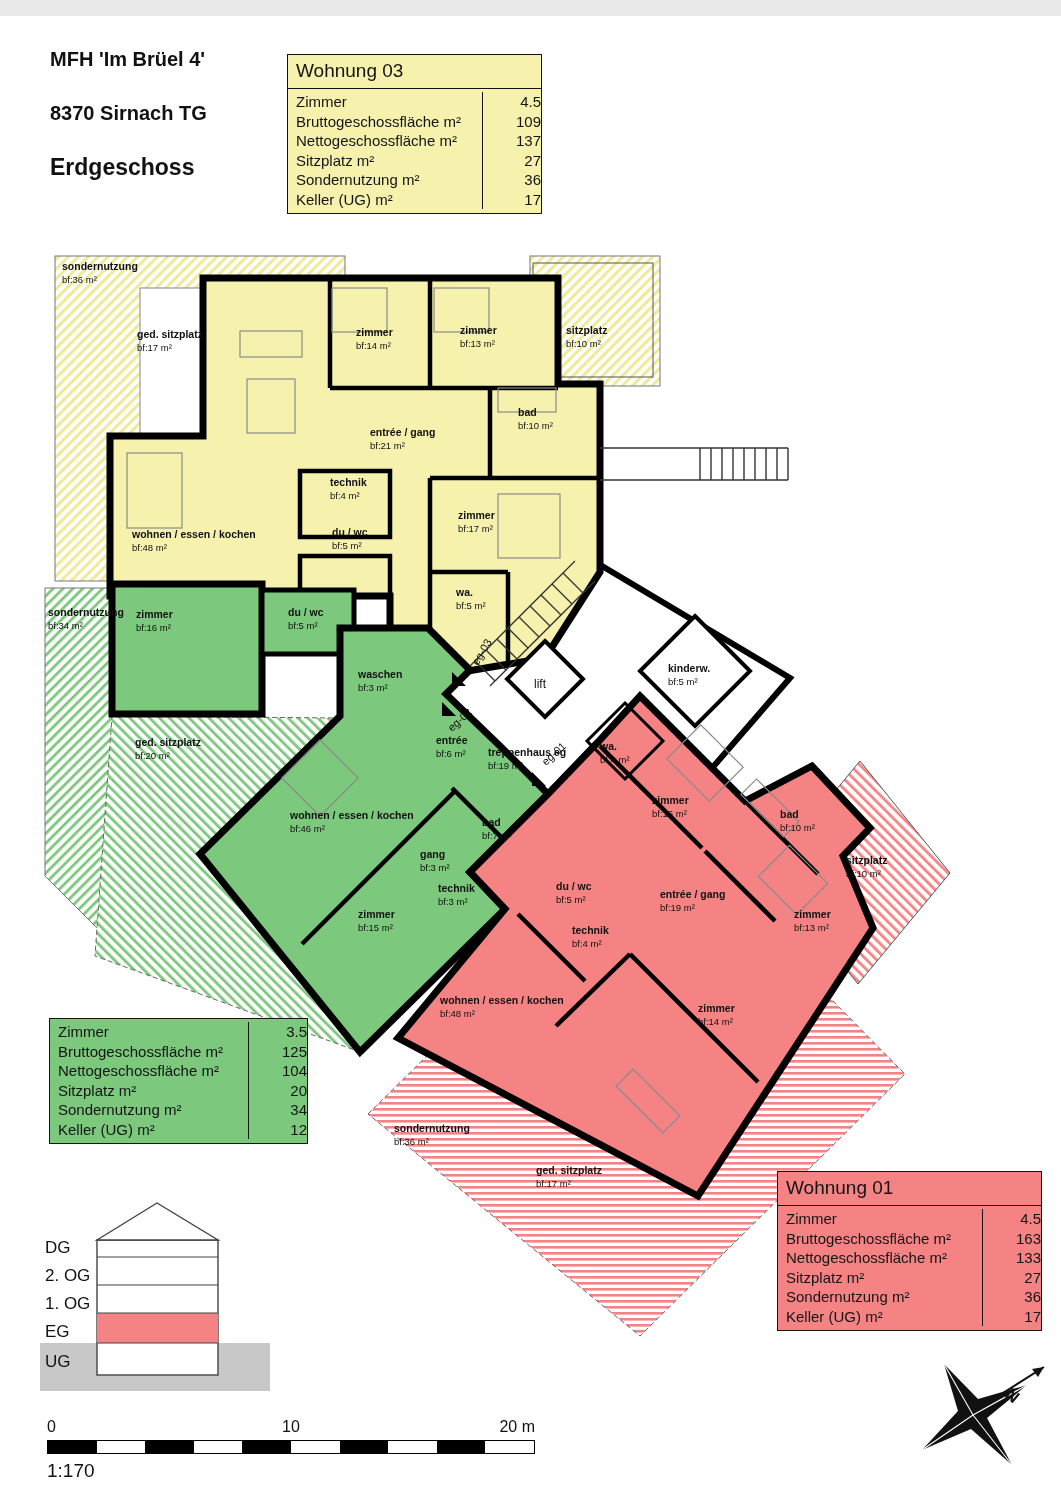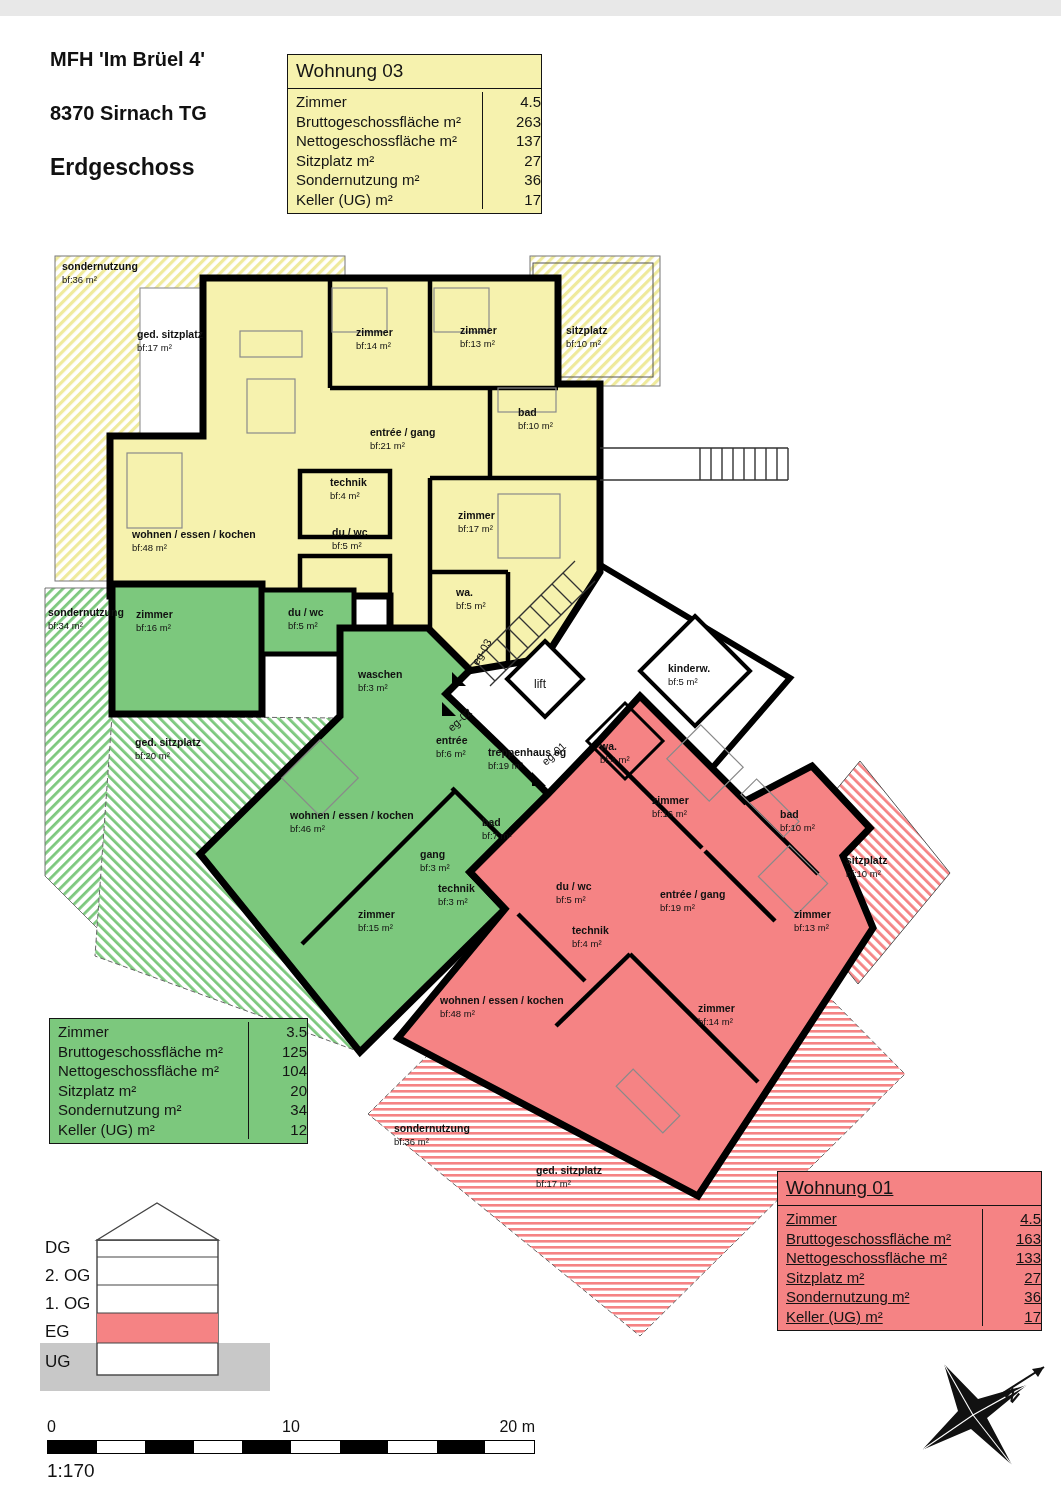--- a/index.html
+++ b/index.html
@@ -7,21 +7,21 @@
         font-family:"Liberation Sans",sans-serif;overflow:hidden;margin:16px auto;}
   
   .hline{position:absolute;left:50px;font-weight:bold;color:#111;white-space:nowrap;}
   .h1{top:32px;font-size:20px;}
   .h2{top:86px;font-size:20px;}
   .h3{top:138px;font-size:23px;}
   
   .apt{position:absolute;border:1.6px solid #141414;color:#141414;box-sizing:border-box;}
   #t0{left:287px;top:38px;width:255px;}
   #t1{left:49px;top:1002px;width:259px;}
-  #t2{left:777px;top:1155px;width:265px;text-decoration:underline;}
+  #t2{left:777px;top:1155px;width:265px;}
   .apt-title{font-size:19px;padding:5px 8px 6px;border-bottom:1.6px solid #141414;}
   .apt-rows{padding:3px 0 4px;}
   .apt-row{display:flex;font-size:15px;line-height:19.5px;}
   .apt-label{flex:1;padding-left:8px;white-space:nowrap;}
   .apt-value{width:58px;text-align:right;border-left:1.6px solid #141414;}
   
   .plan{position:absolute;left:0;top:0;}
   .room-name{font:bold 10.5px "Liberation Sans",sans-serif;fill:#111;}
   .room-name.normal{font:12px "Liberation Sans",sans-serif;}
   .room-area{font:9.5px "Liberation Sans",sans-serif;fill:#111;}
@@ -272,21 +272,21 @@
 
   <div class="apt" id="t0" style="background: rgb(246, 242, 174);">
     <div class="apt-title">Wohnung 03</div>
     <div class="apt-rows">
         <div class="apt-row">
           <span class="apt-label">Zimmer</span>
           <span class="apt-value">4.5</span>
         </div>
         <div class="apt-row">
           <span class="apt-label">Bruttogeschossfläche m²</span>
-          <span class="apt-value">263</span>
+          <span class="apt-value">109</span>
         </div>
         <div class="apt-row">
           <span class="apt-label">Nettogeschossfläche m²</span>
           <span class="apt-value">137</span>
         </div>
         <div class="apt-row">
           <span class="apt-label">Sitzplatz m²</span>
           <span class="apt-value">27</span>
         </div>
         <div class="apt-row">

